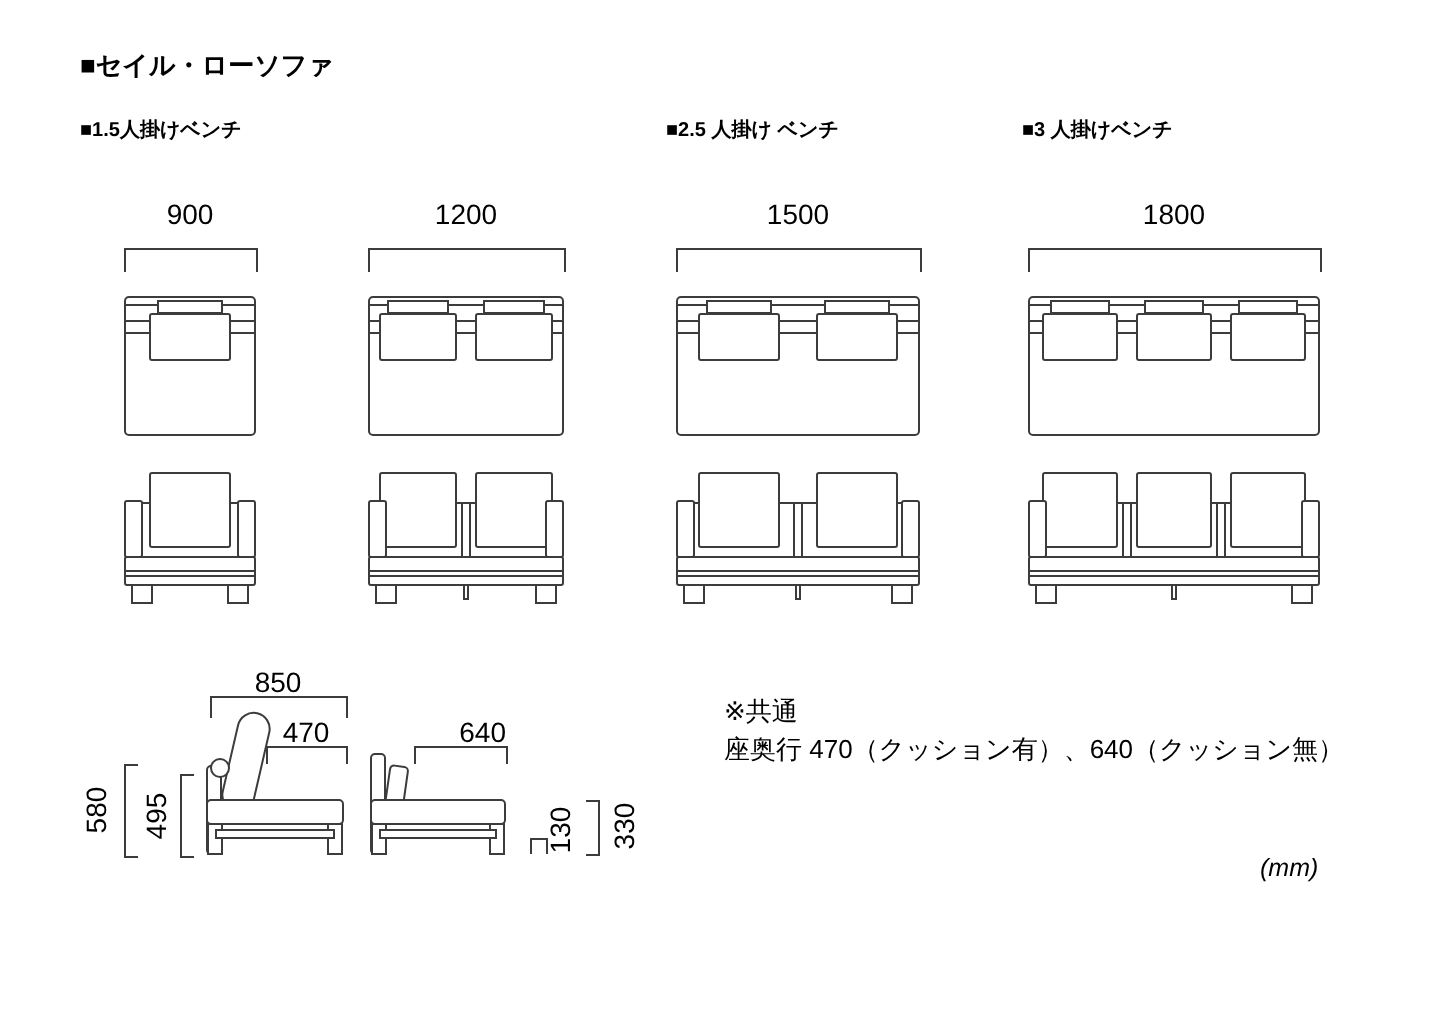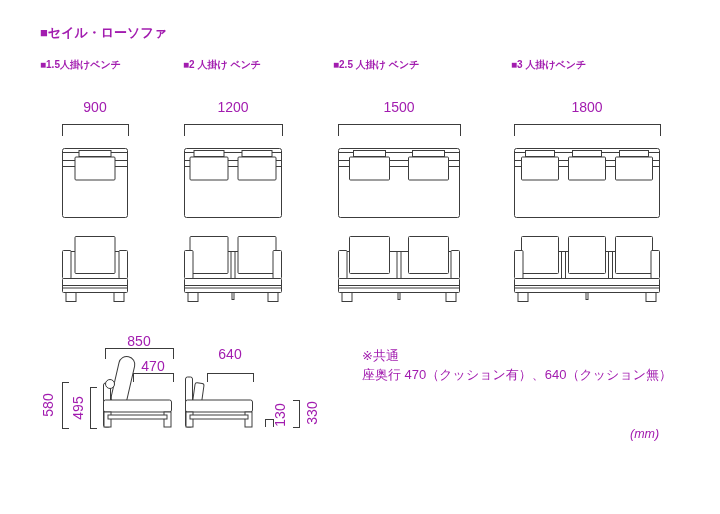--- a/index.html
+++ b/index.html
@@ -1,18 +1,18 @@
 <!DOCTYPE html>
 <html><head>
 <meta charset="utf-8">
 <style>
   html,body{margin:0;padding:0;background:#fff;}
   .canvas{
     position:relative;width:720px;height:514px;background:#ffffff;overflow:hidden;
-    font-family:"Liberation Sans","DejaVu Sans",sans-serif;color:#a21caf;
+    font-family:"Liberation Sans","DejaVu Sans",sans-serif;color:#000000;
   }
   .abs{position:absolute;}
   .title{font-size:13px;font-weight:600;white-space:nowrap;}
   .hdr{font-size:10px;font-weight:600;white-space:nowrap;}
   .dim{font-size:14px;text-align:center;white-space:nowrap;}
   .vdim{font-size:14px;text-align:center;white-space:nowrap;transform:rotate(-90deg);width:40px;height:16px;line-height:16px;}
   .note{font-size:13px;line-height:19px;white-space:nowrap;}
   .unit{font-size:12.5px;text-align:left;font-style:italic;}
   
   .brk-top{border-top:1px solid #3c3c3c;border-left:1px solid #3c3c3c;border-right:1px solid #3c3c3c;}
@@ -29,21 +29,20 @@
   svg{display:block;}
 </style>
 </head>
 <body>
 
 <div class="canvas">
 
   <div class="abs title" style="left:40px;top:24px;">■セイル・ローソファ</div>
 
   <div class="abs hdr h1">■1.5人掛けベンチ</div>
-  <div class="abs hdr h2">■2 人掛け ベンチ</div>
   <div class="abs hdr h3">■2.5 人掛け ベンチ</div>
   <div class="abs hdr h4">■3 人掛けベンチ</div>
 
   <div class="abs dim d1">900</div>
   <div class="abs dim d2">1200</div>
   <div class="abs dim d3">1500</div>
   <div class="abs dim d4">1800</div>
 
   <div class="abs brk-top b1"></div>
   <div class="abs brk-top b2"></div>
@@ -164,21 +163,21 @@
   <svg class="abs" style="left:98px;top:352px;" width="80" height="78" viewBox="0 0 80 78">
     <rect x="5.5" y="31" width="7" height="44" rx="2" fill="#fff" stroke="#3c3c3c" stroke-width="1"></rect>
     <rect x="17" y="4" width="16" height="50" rx="8" fill="#fff" stroke="#3c3c3c" stroke-width="1" transform="rotate(13 25 29)"></rect>
     <circle cx="12" cy="32" r="4.5" fill="#fff" stroke="#3c3c3c" stroke-width="1"></circle>
     <rect x="5.5" y="48" width="68" height="12" rx="2" fill="#fff" stroke="#3c3c3c" stroke-width="1"></rect>
     <rect x="6" y="60" width="7" height="15" fill="#fff" stroke="#3c3c3c" stroke-width="1"></rect>
     <rect x="66" y="60" width="7" height="15" fill="#fff" stroke="#3c3c3c" stroke-width="1"></rect>
     <rect x="10" y="63" width="59" height="4" fill="#fff" stroke="#3c3c3c" stroke-width="1"></rect>
   </svg>
 
-  <div class="abs dim" style="left:207px;width:46px;top:346px;">640</div>
+  <div class="abs dim" style="left:207px;width:46px;top:358px;text-align:right;">640</div>
   <div class="abs brk-top" style="left:207px;width:45px;top:373px;height:8px;"></div>
 
   <svg class="abs" style="left:181px;top:372px;" width="76" height="58" viewBox="0 0 76 58">
     <rect x="13" y="11" width="9" height="19" rx="2" fill="#fff" stroke="#3c3c3c" stroke-width="1" transform="rotate(8 17 20)"></rect>
     <rect x="4.5" y="5" width="7" height="50" rx="2" fill="#fff" stroke="#3c3c3c" stroke-width="1"></rect>
     <rect x="4.5" y="28" width="67" height="12" rx="2" fill="#fff" stroke="#3c3c3c" stroke-width="1"></rect>
     <rect x="5" y="40" width="7" height="15" fill="#fff" stroke="#3c3c3c" stroke-width="1"></rect>
     <rect x="64" y="40" width="7" height="15" fill="#fff" stroke="#3c3c3c" stroke-width="1"></rect>
     <rect x="9" y="43" width="58" height="4" fill="#fff" stroke="#3c3c3c" stroke-width="1"></rect>
   </svg>

